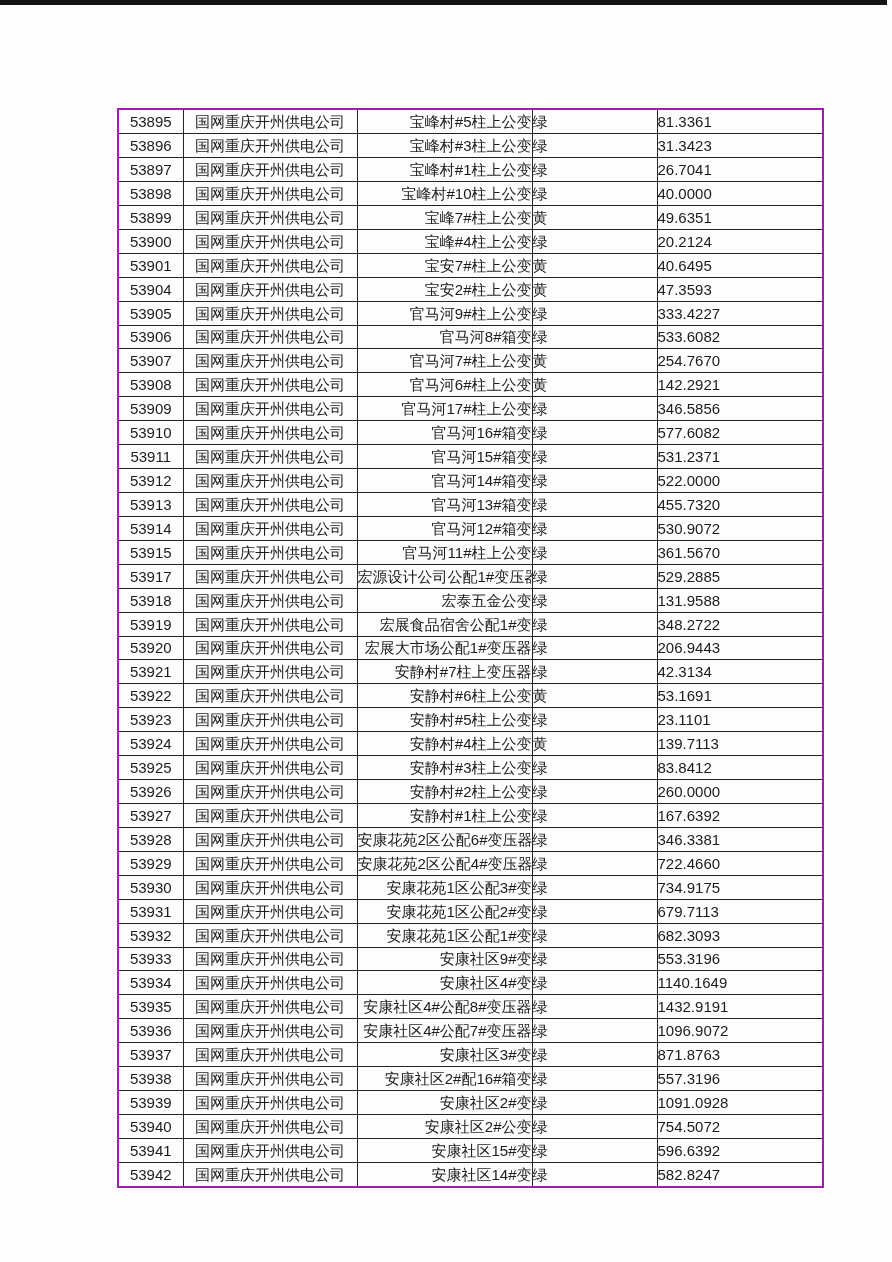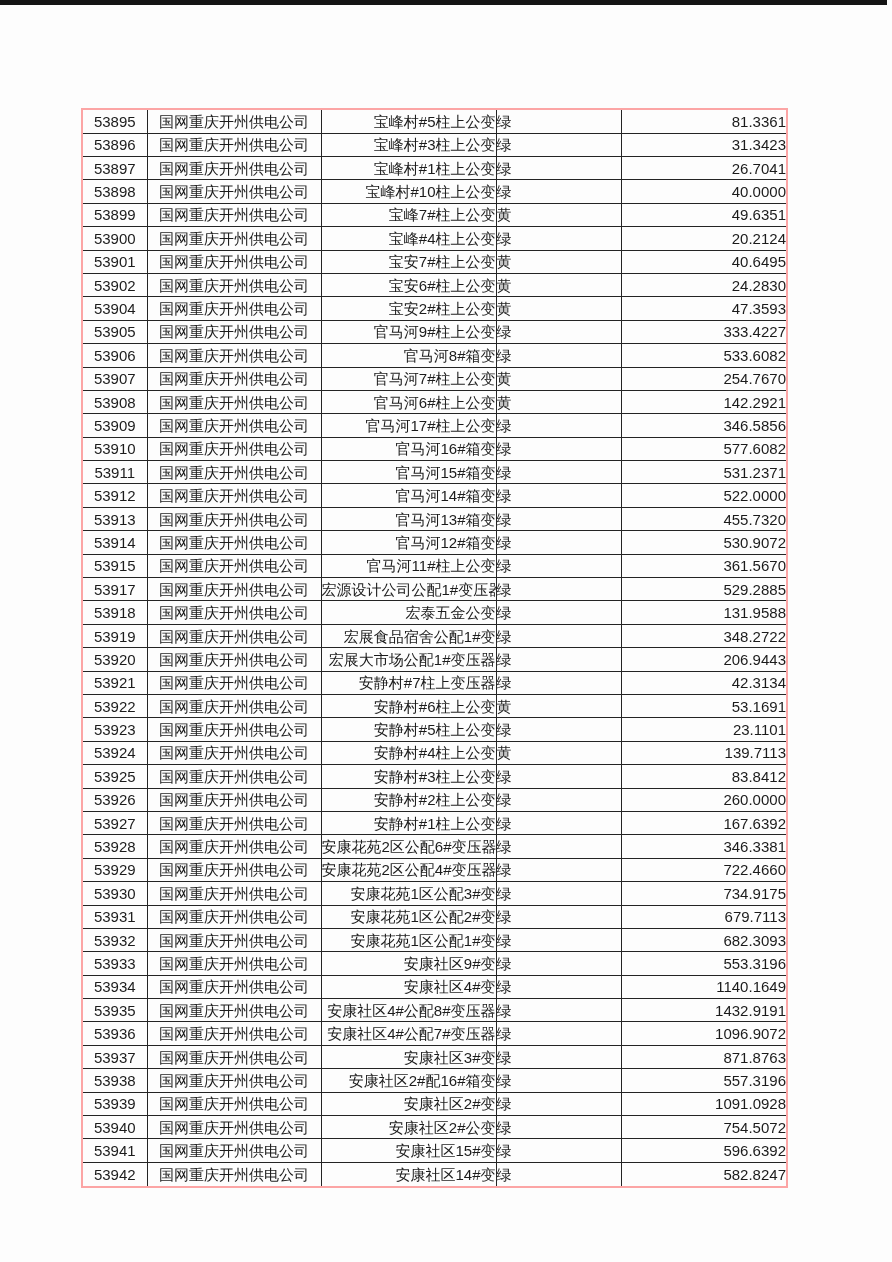--- a/index.html
+++ b/index.html
@@ -25,37 +25,38 @@
   .table-wrap {
     position: absolute;
     left: 81px;
     top: 108px;
   }
   table.data-table {
     border-collapse: collapse;
     table-layout: fixed;
     width: 705px;
     height: 1080px;
-    border: 2px solid #fca5a5;
+    border: 2px solid #a21caf;
+    margin-left: 36px;
   }
   table.data-table td {
     border: 1px solid #242424;
     padding: 0;
     font-size: 15px;
     line-height: 1;
     color: #1b1b1b;
     white-space: nowrap;
     overflow: hidden;
     vertical-align: middle;
   }
   td.c-id      { text-align: center; }
   td.c-company { text-align: center; padding-left: 4px; }
   td.c-name    { text-align: right; padding-left: 3px; overflow: visible; }
   td.c-status  { text-align: left; padding-left: 2px; }
-  td.c-value   { text-align: right; }
+  td.c-value   { text-align: left; }
 </style>
 </head>
 <body>
 
 <div class="top-edge-bar"></div>
 
 <div class="table-wrap">
   <table class="data-table">
     <colgroup>
       <col style="width:65px">
@@ -108,27 +109,20 @@
     <td class="c-value">20.2124</td>
   </tr>
         <tr>
     <td class="c-id">53901</td>
     <td class="c-company">国网重庆开州供电公司</td>
     <td class="c-name">宝安7#柱上公变</td>
     <td class="c-status">黄</td>
     <td class="c-value">40.6495</td>
   </tr>
         <tr>
-    <td class="c-id">53902</td>
-    <td class="c-company">国网重庆开州供电公司</td>
-    <td class="c-name">宝安6#柱上公变</td>
-    <td class="c-status">黄</td>
-    <td class="c-value">24.2830</td>
-  </tr>
-        <tr>
     <td class="c-id">53904</td>
     <td class="c-company">国网重庆开州供电公司</td>
     <td class="c-name">宝安2#柱上公变</td>
     <td class="c-status">黄</td>
     <td class="c-value">47.3593</td>
   </tr>
         <tr>
     <td class="c-id">53905</td>
     <td class="c-company">国网重庆开州供电公司</td>
     <td class="c-name">官马河9#柱上公变</td>

